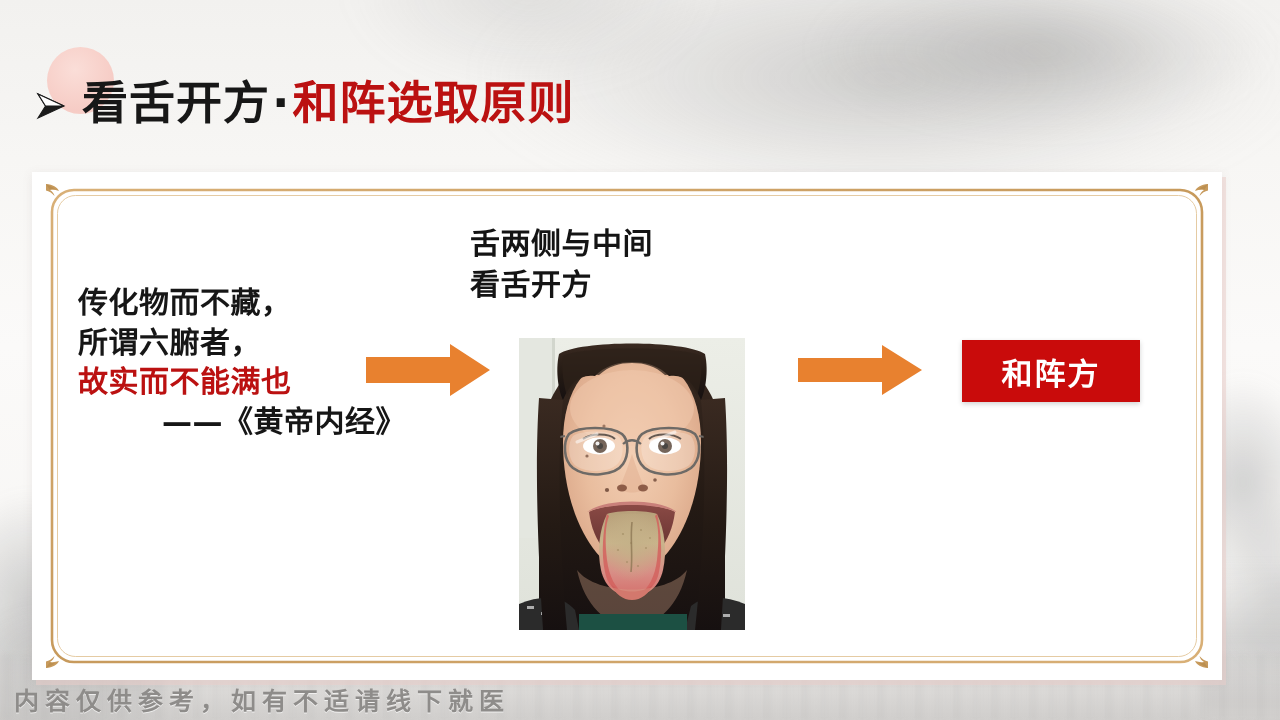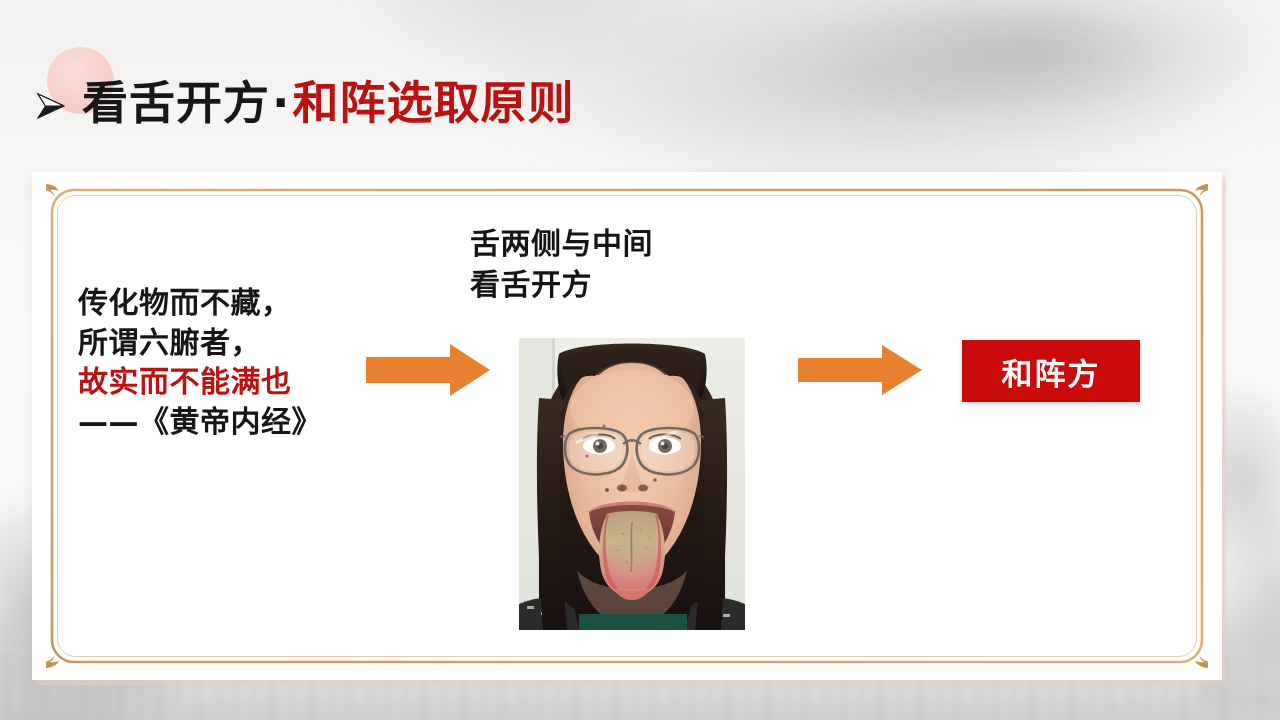--- a/index.html
+++ b/index.html
@@ -107,21 +107,21 @@
   .frame svg{display:block;width:100%;height:100%;}
 
   
   .quote{
     position:absolute;left:78px;top:283px;width:330px;
     font-family:"DejaVu Sans","Liberation Sans",sans-serif;
     font-size:30px;font-weight:700;line-height:1.32;color:#161616;
     letter-spacing:.5px;
   }
   .quote .red{color:#bb1111;}
-  .quote .src{display:block;text-align:left;padding-right:2px;}
+  .quote .src{display:block;text-align:right;padding-right:2px;}
 
   
   .caption{
     position:absolute;left:470px;top:224px;width:320px;text-align:left;
     font-family:"DejaVu Sans","Liberation Sans",sans-serif;
     font-size:30px;font-weight:700;line-height:1.35;color:#141414;letter-spacing:.5px;
   }
 
   
   .photo{
@@ -369,14 +369,15 @@
   <div class="arrow2">
     <svg viewBox="0 0 124 50" xmlns="http://www.w3.org/2000/svg">
       <path d="M0 13 L84 13 L84 0 L124 25 L84 50 L84 37 L0 37 Z" fill="#e8812f"></path>
     </svg>
   </div>
 
   <div class="badge">
     <span>和阵方</span>
   </div>
 
+  <div class="disclaimer">内容仅供参考，如有不适请线下就医</div>
 
 </div>
 
 </body></html>

